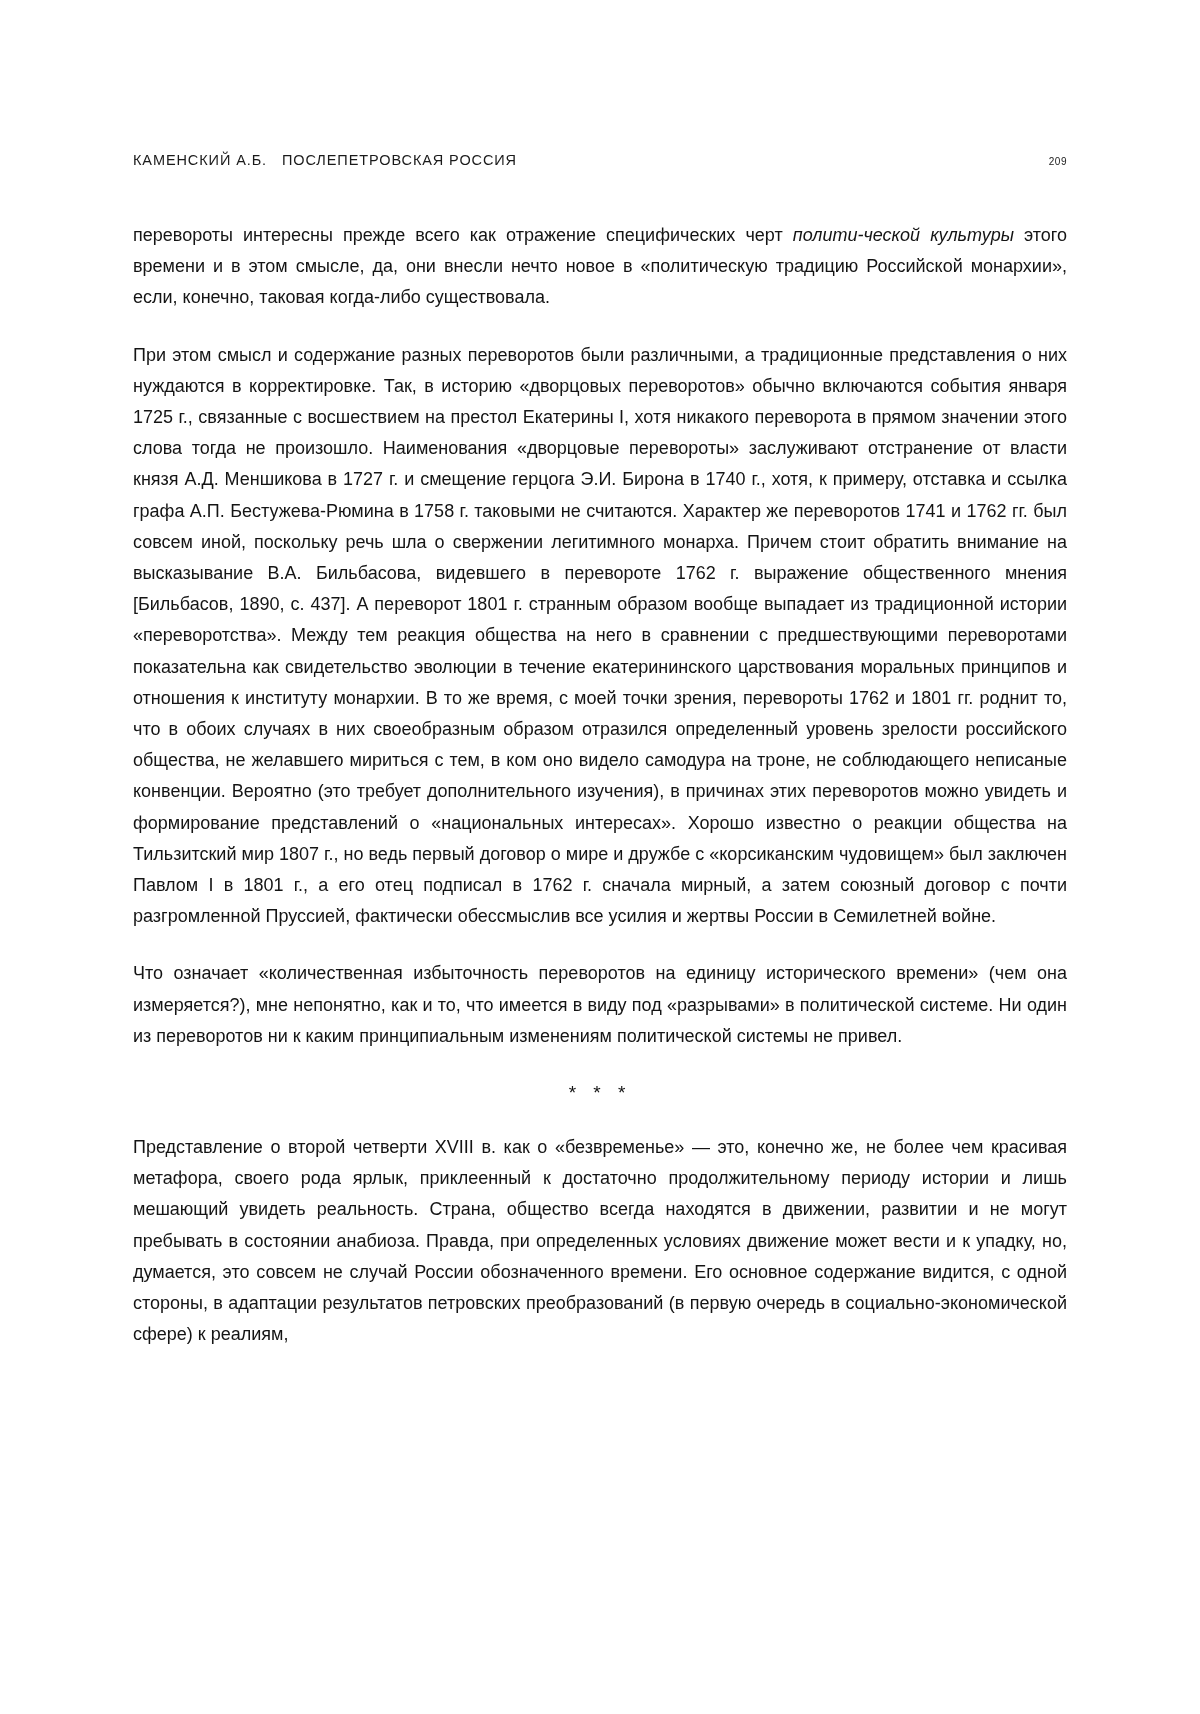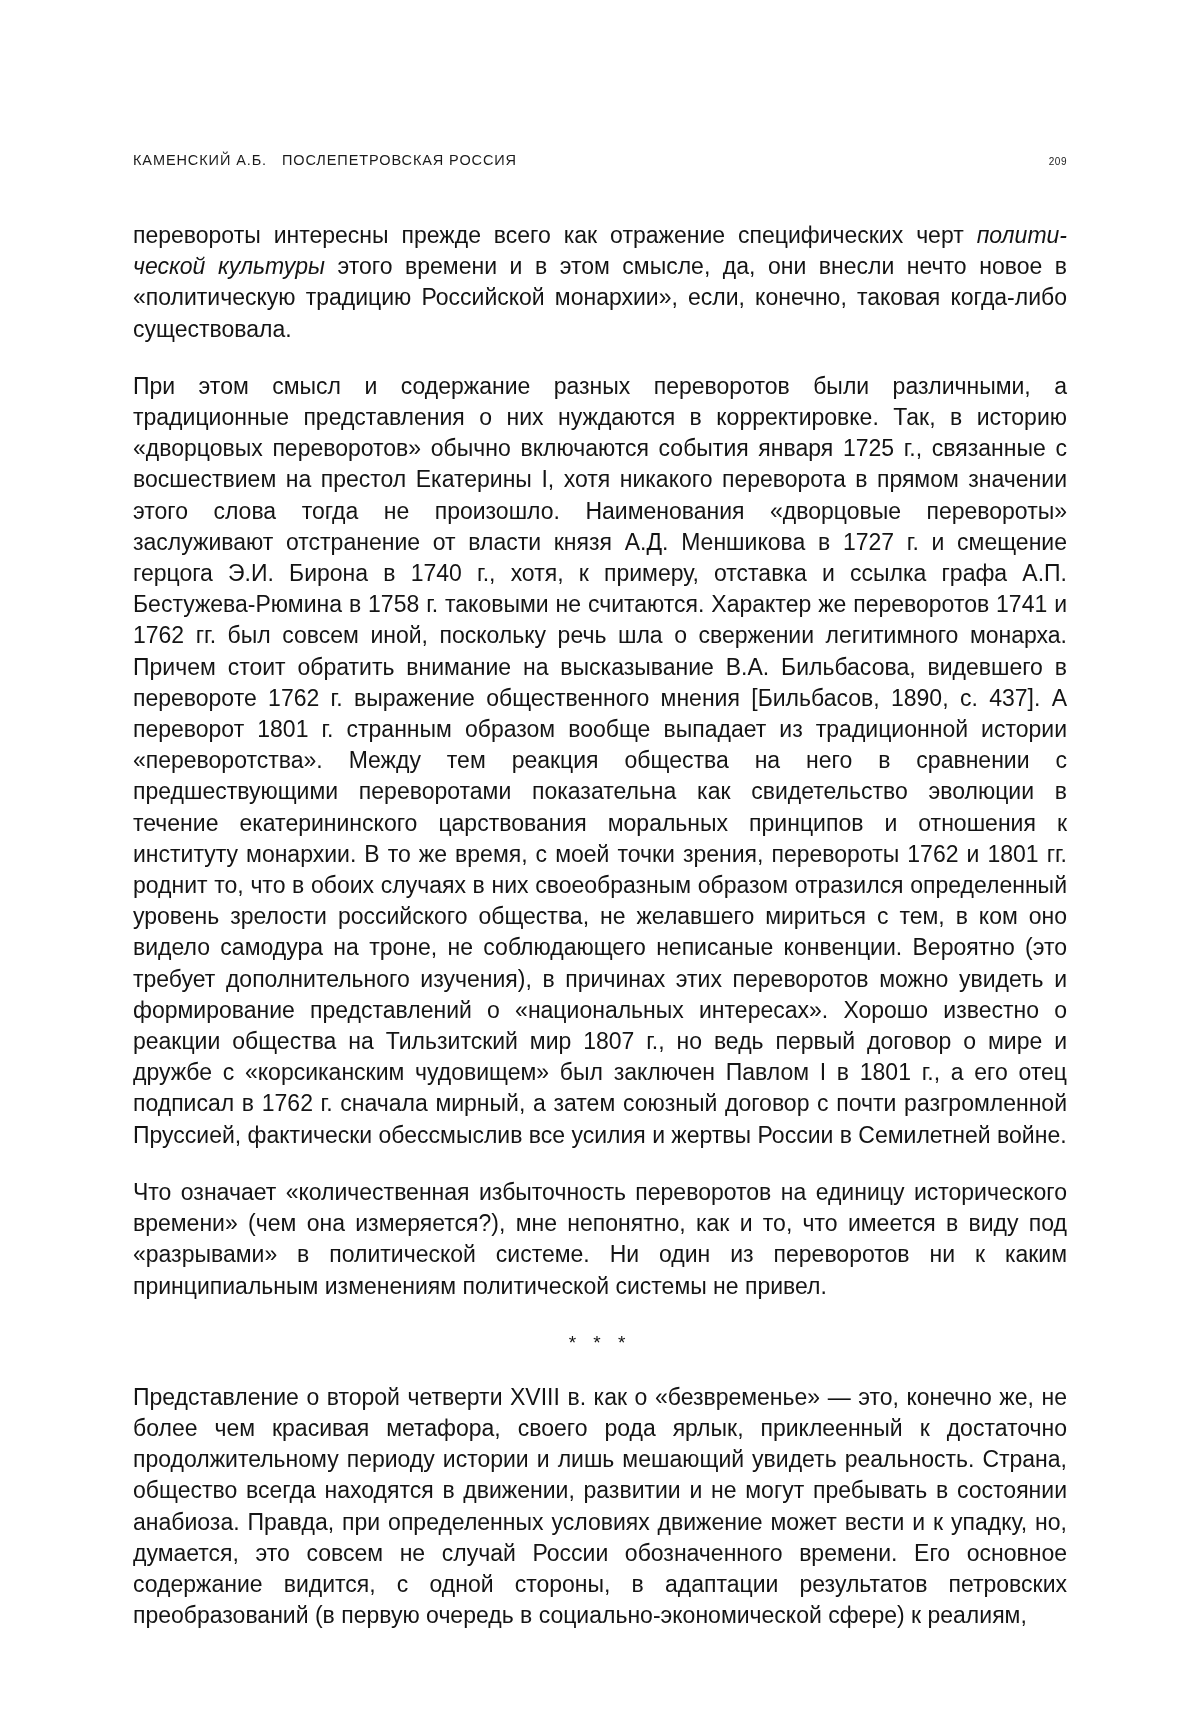--- a/index.html
+++ b/index.html
@@ -46,21 +46,21 @@
   .rh-page {
     font-size: 10px;
     letter-spacing: 0.5px;
     font-weight: 400;
   }
   .body-text {
     margin-top: 52px;
   }
   p.para {
     margin: 0 0 26px 0;
-    font-size: 23px;
+    font-size: 18px;
     line-height: 31.2px;
     text-align: justify;
     text-justify: inter-word;
     hyphens: manual;
   }
   p.para:last-child {
     margin-bottom: 6px;
   }
   .ital {
     font-style: italic;

